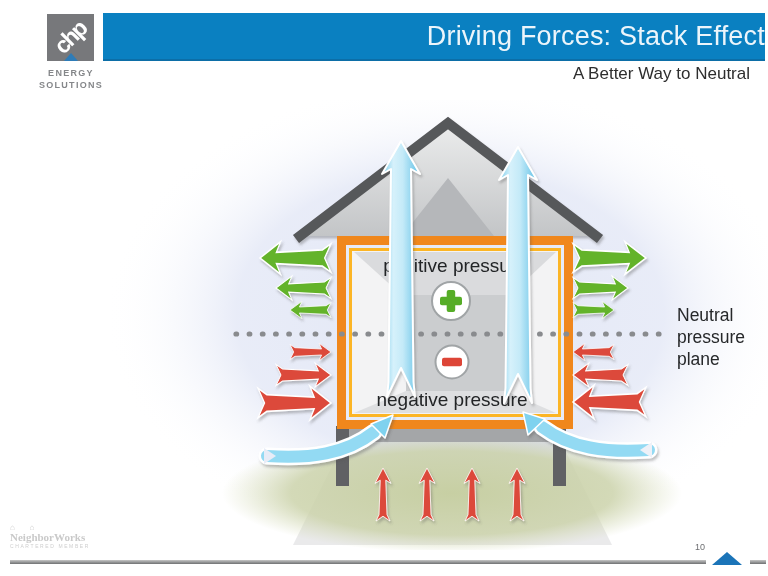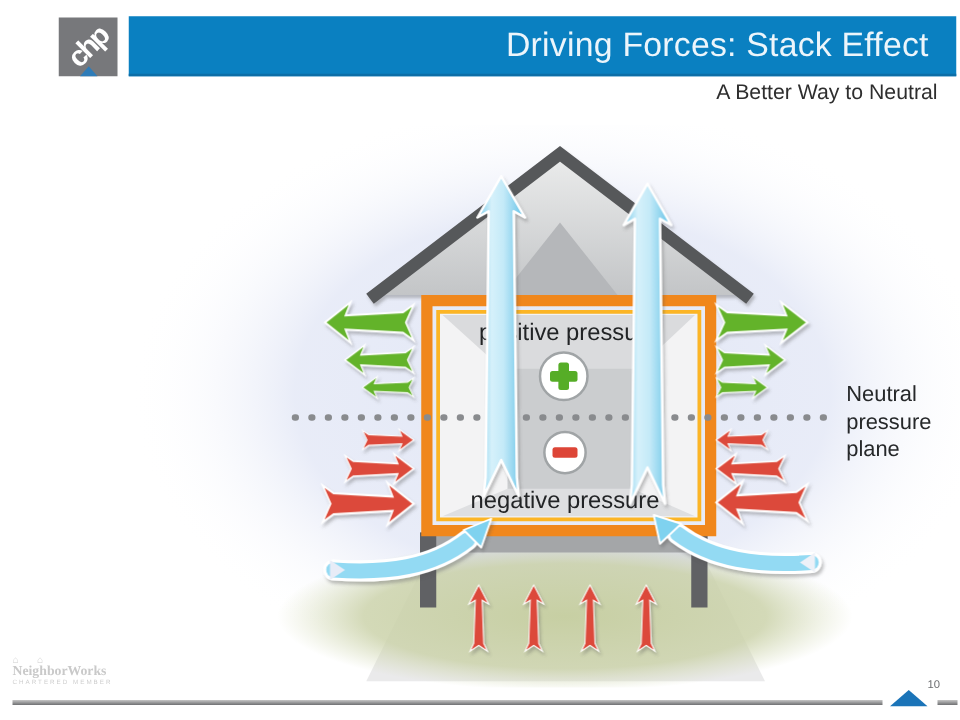--- a/index.html
+++ b/index.html
@@ -24,21 +24,21 @@
   .logo-caption{
     position:absolute;left:18px;top:67px;width:106px;text-align:center;
     font-size:9px;letter-spacing:1.3px;color:#85878a;line-height:12px;font-weight:bold;
   }
   .title-bar{
     position:absolute;left:103px;top:13px;width:662px;height:46px;
     background:#0a80c1;border-bottom:2px solid #0c6ea7;
     display:flex;align-items:center;justify-content:flex-end;
   }
   .title-bar .title-text{
-    color:#ecf5fb;font-size:27px;padding-right:22px;letter-spacing:0.2px;
+    color:#ecf5fb;font-size:27px;letter-spacing:0.2px;
   }
   .subtitle{
     position:absolute;top:64px;right:18px;font-size:17px;color:#2e2e2e;font-weight:500;
   }
   
   .heading{
     position:absolute;left:55px;top:162px;margin:0;
     font-size:36px;font-weight:bold;color:#20396e;letter-spacing:0.5px;z-index:3;
   }
   
@@ -60,32 +60,36 @@
   .footer-line-short{
     position:absolute;left:750px;top:560px;width:16px;height:4px;
     background:linear-gradient(#c6c6c6,#6f7072);z-index:3;
   }
   .page-triangle{
     position:absolute;left:712px;top:552px;width:0;height:0;z-index:4;
     border-left:15px solid transparent;border-right:15px solid transparent;
     border-bottom:13px solid #1b74b8;
   }
   .page-number{
-    position:absolute;left:732px;top:542px;width:30px;text-align:center;
+    position:absolute;left:685px;top:542px;width:30px;text-align:center;
     font-size:9px;color:#6d6e71;z-index:4;
   }
 </style>
 </head>
 <body>
 
 <div class="slide">
 
   <div class="logo-square">
     <span class="monogram">chp</span>
     <span class="logo-triangle"></span>
+  </div>
+  <div class="logo-caption">
+    <div>ENERGY</div>
+    <div>SOLUTIONS</div>
   </div>
   <div class="title-bar">
     <span class="title-text">Driving Forces: Stack Effect</span>
   </div>
   <div class="subtitle">A Better Way to Neutral</div>
 
 
   <svg class="diagram" width="768" height="450" viewBox="0 100 768 450">
     <defs>
       <radialGradient id="halo" cx="0.5" cy="0.5" r="0.5">

